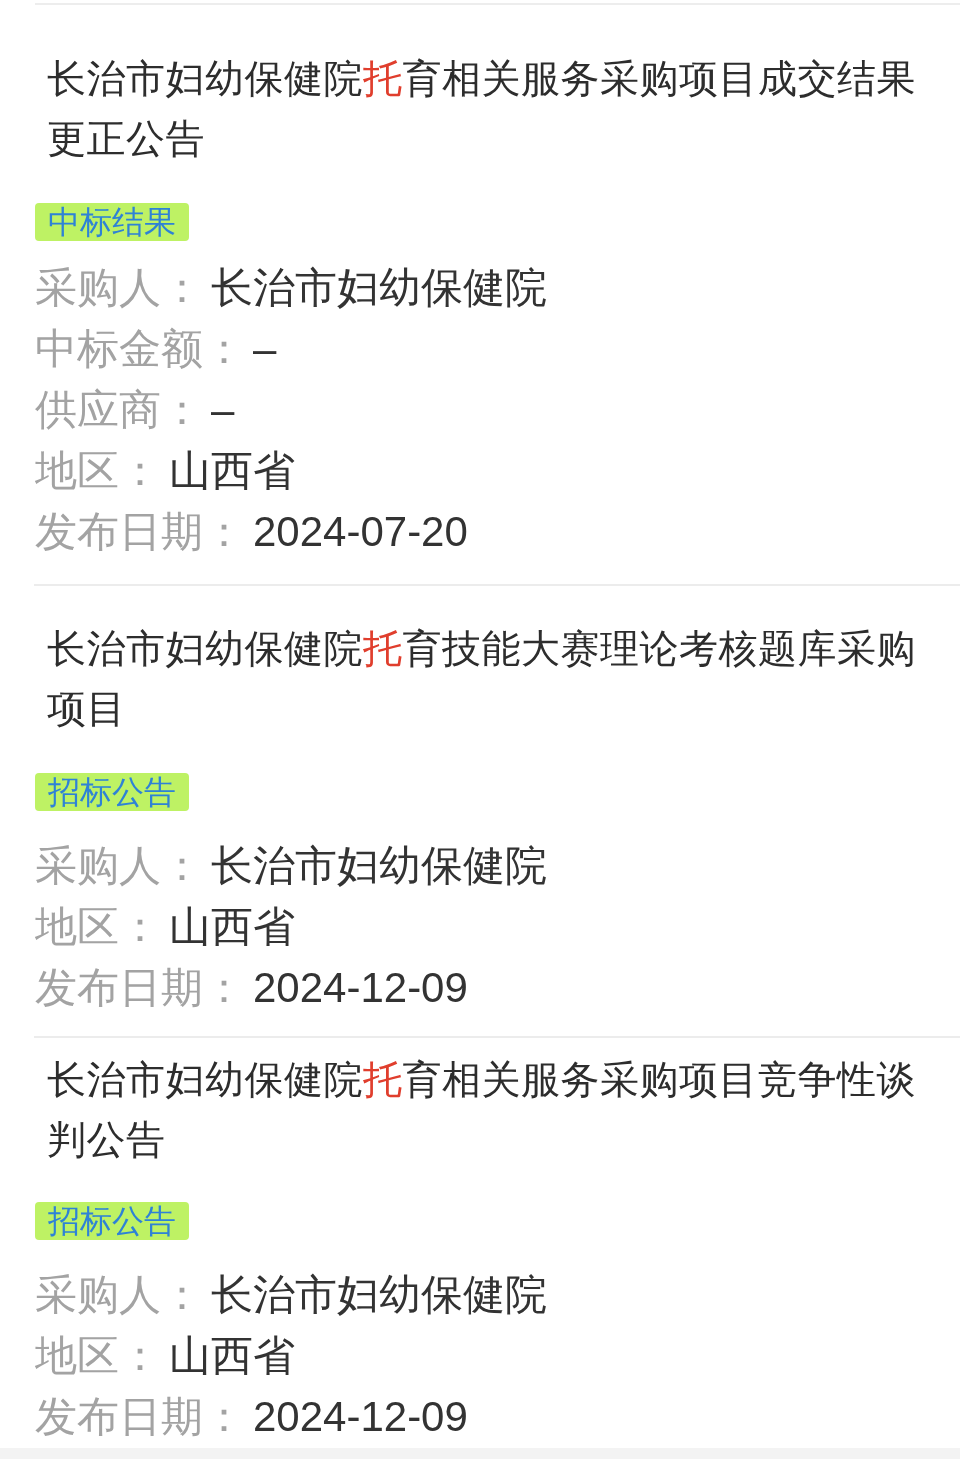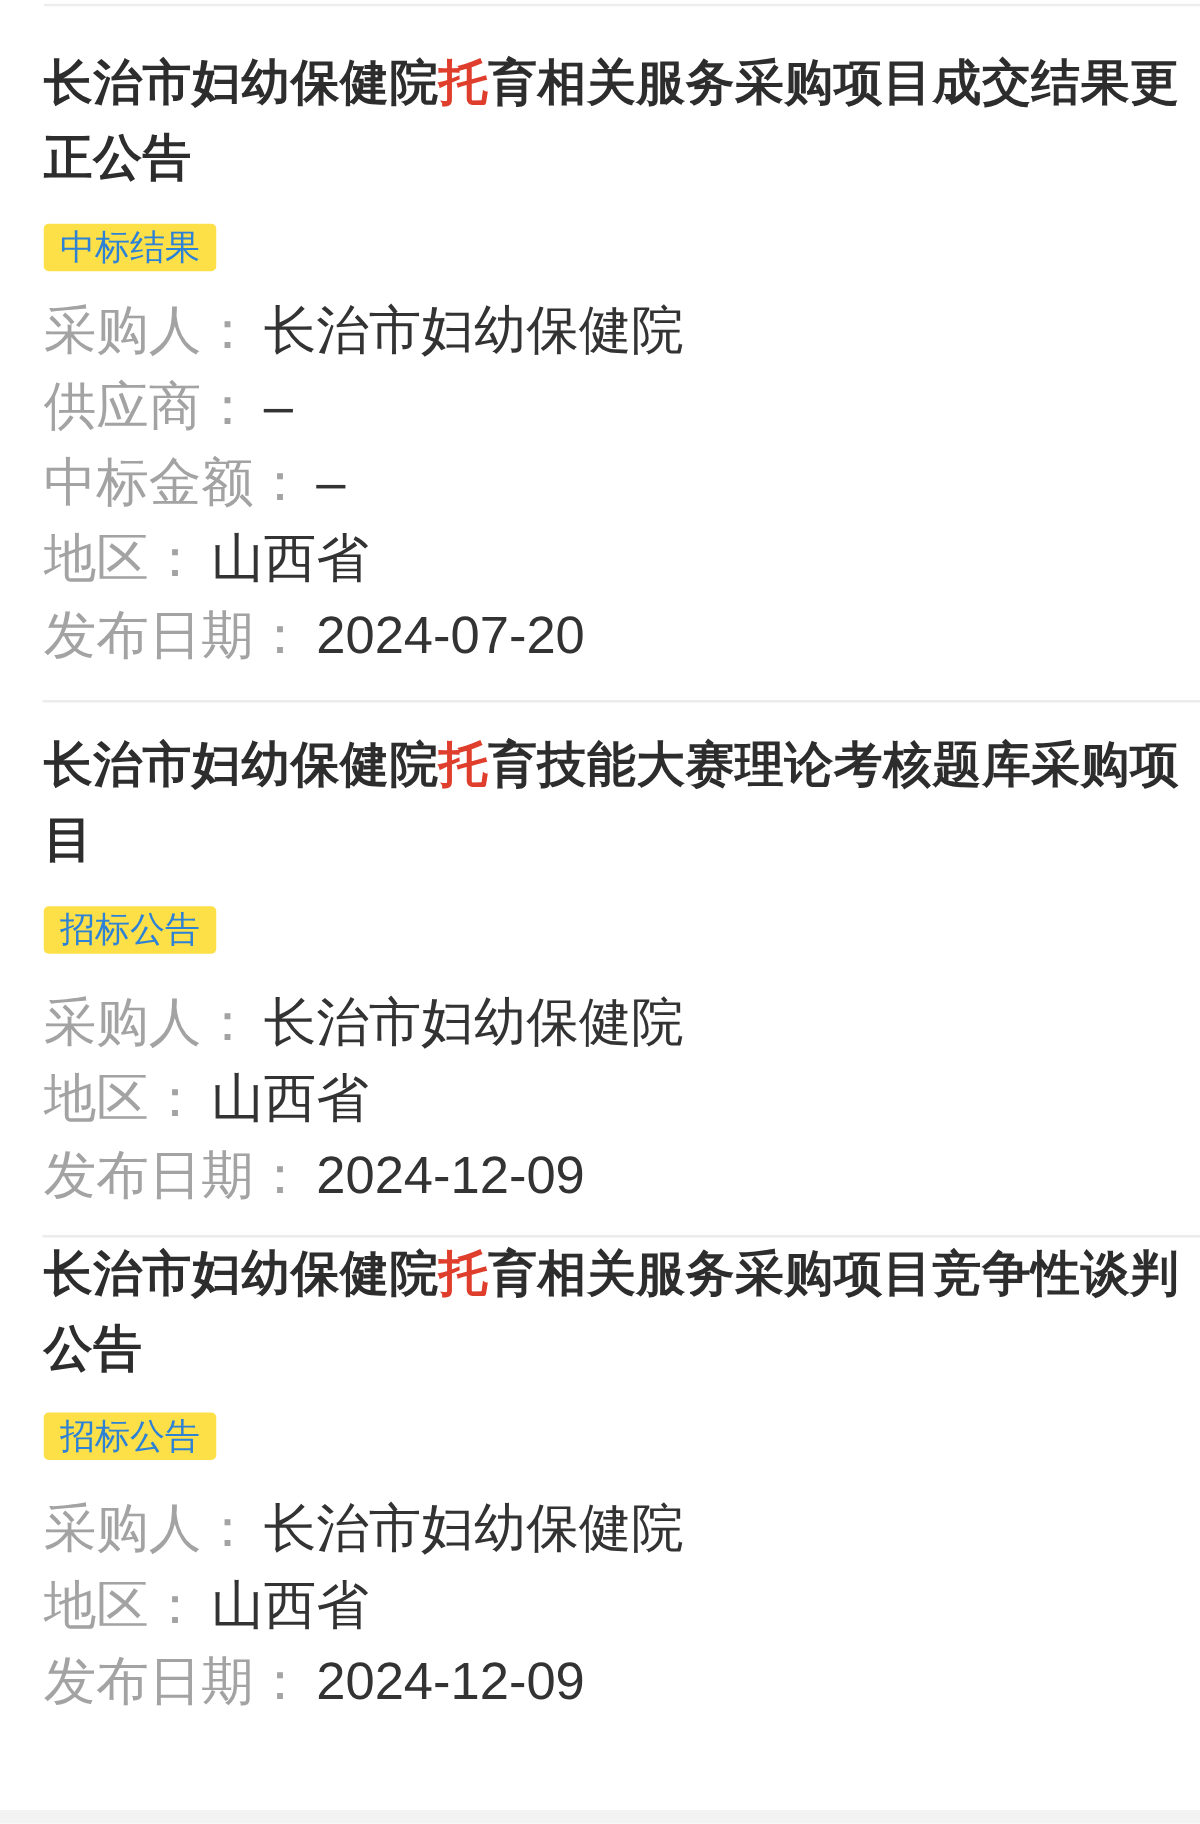--- a/index.html
+++ b/index.html
@@ -9,38 +9,38 @@
     font-family: "Liberation Sans", "DejaVu Sans", sans-serif;
     position: relative;
     overflow: hidden;
   }
   .hairline {
     position: absolute; top: 3px; left: 35px; right: 0;
     height: 2px; background: #ededed;
   }
   .card { padding: 0 10px 0 35px; }
   .card .title {
-    margin: 0;
+    margin: 12px;
     max-width: 915px;
     font-size: 39px;
     line-height: 60px;
-    font-weight: 700;
+    font-weight: 400;
     letter-spacing: 0.5px;
     color: #2d2d2d;
     cursor: pointer;
   }
   .title .hl { color: #e03e2d; }
   .badge {
     display: inline-block;
     margin-top: 22px;
     padding: 5px 13px;
-    font-size: 28px;
+    font-size: 32px;
     line-height: 28px;
     color: #2e82d6;
-    background: #fde047;
+    background: #bef264;
     border-radius: 4px;
   }
   .fields { margin: 0; }
   .card1 .fields { margin-top: 16px; }
   .card2 .fields { margin-top: 24px; }
   .card3 .fields { margin-top: 24px; }
   .row { font-size: 42px; line-height: 61px; }
   .label { color: #a3a3a3; }
   .value { color: #333333; margin-left: 8px; }
   .card1 { padding-top: 37px; }
@@ -67,24 +67,24 @@
 <article class="card card1">
   <h2 class="title"><span>长治市妇幼保健院</span><span class="hl">托</span><span>育相关服务采购项目成交结果更正公告</span></h2>
   <div>
     <span class="badge">中标结果</span>
   </div>
   <div class="fields">
     <div class="row">
       <span class="label">采购人：</span><span class="value">长治市妇幼保健院</span>
     </div>
     <div class="row">
-      <span class="label">供应商：</span><span class="value">–</span>
+      <span class="label">中标金额：</span><span class="value">–</span>
     </div>
     <div class="row">
-      <span class="label">中标金额：</span><span class="value">–</span>
+      <span class="label">供应商：</span><span class="value">–</span>
     </div>
     <div class="row">
       <span class="label">地区：</span><span class="value">山西省</span>
     </div>
     <div class="row">
       <span class="label">发布日期：</span><span class="value">2024-07-20</span>
     </div>
   </div>
 </article>
 

